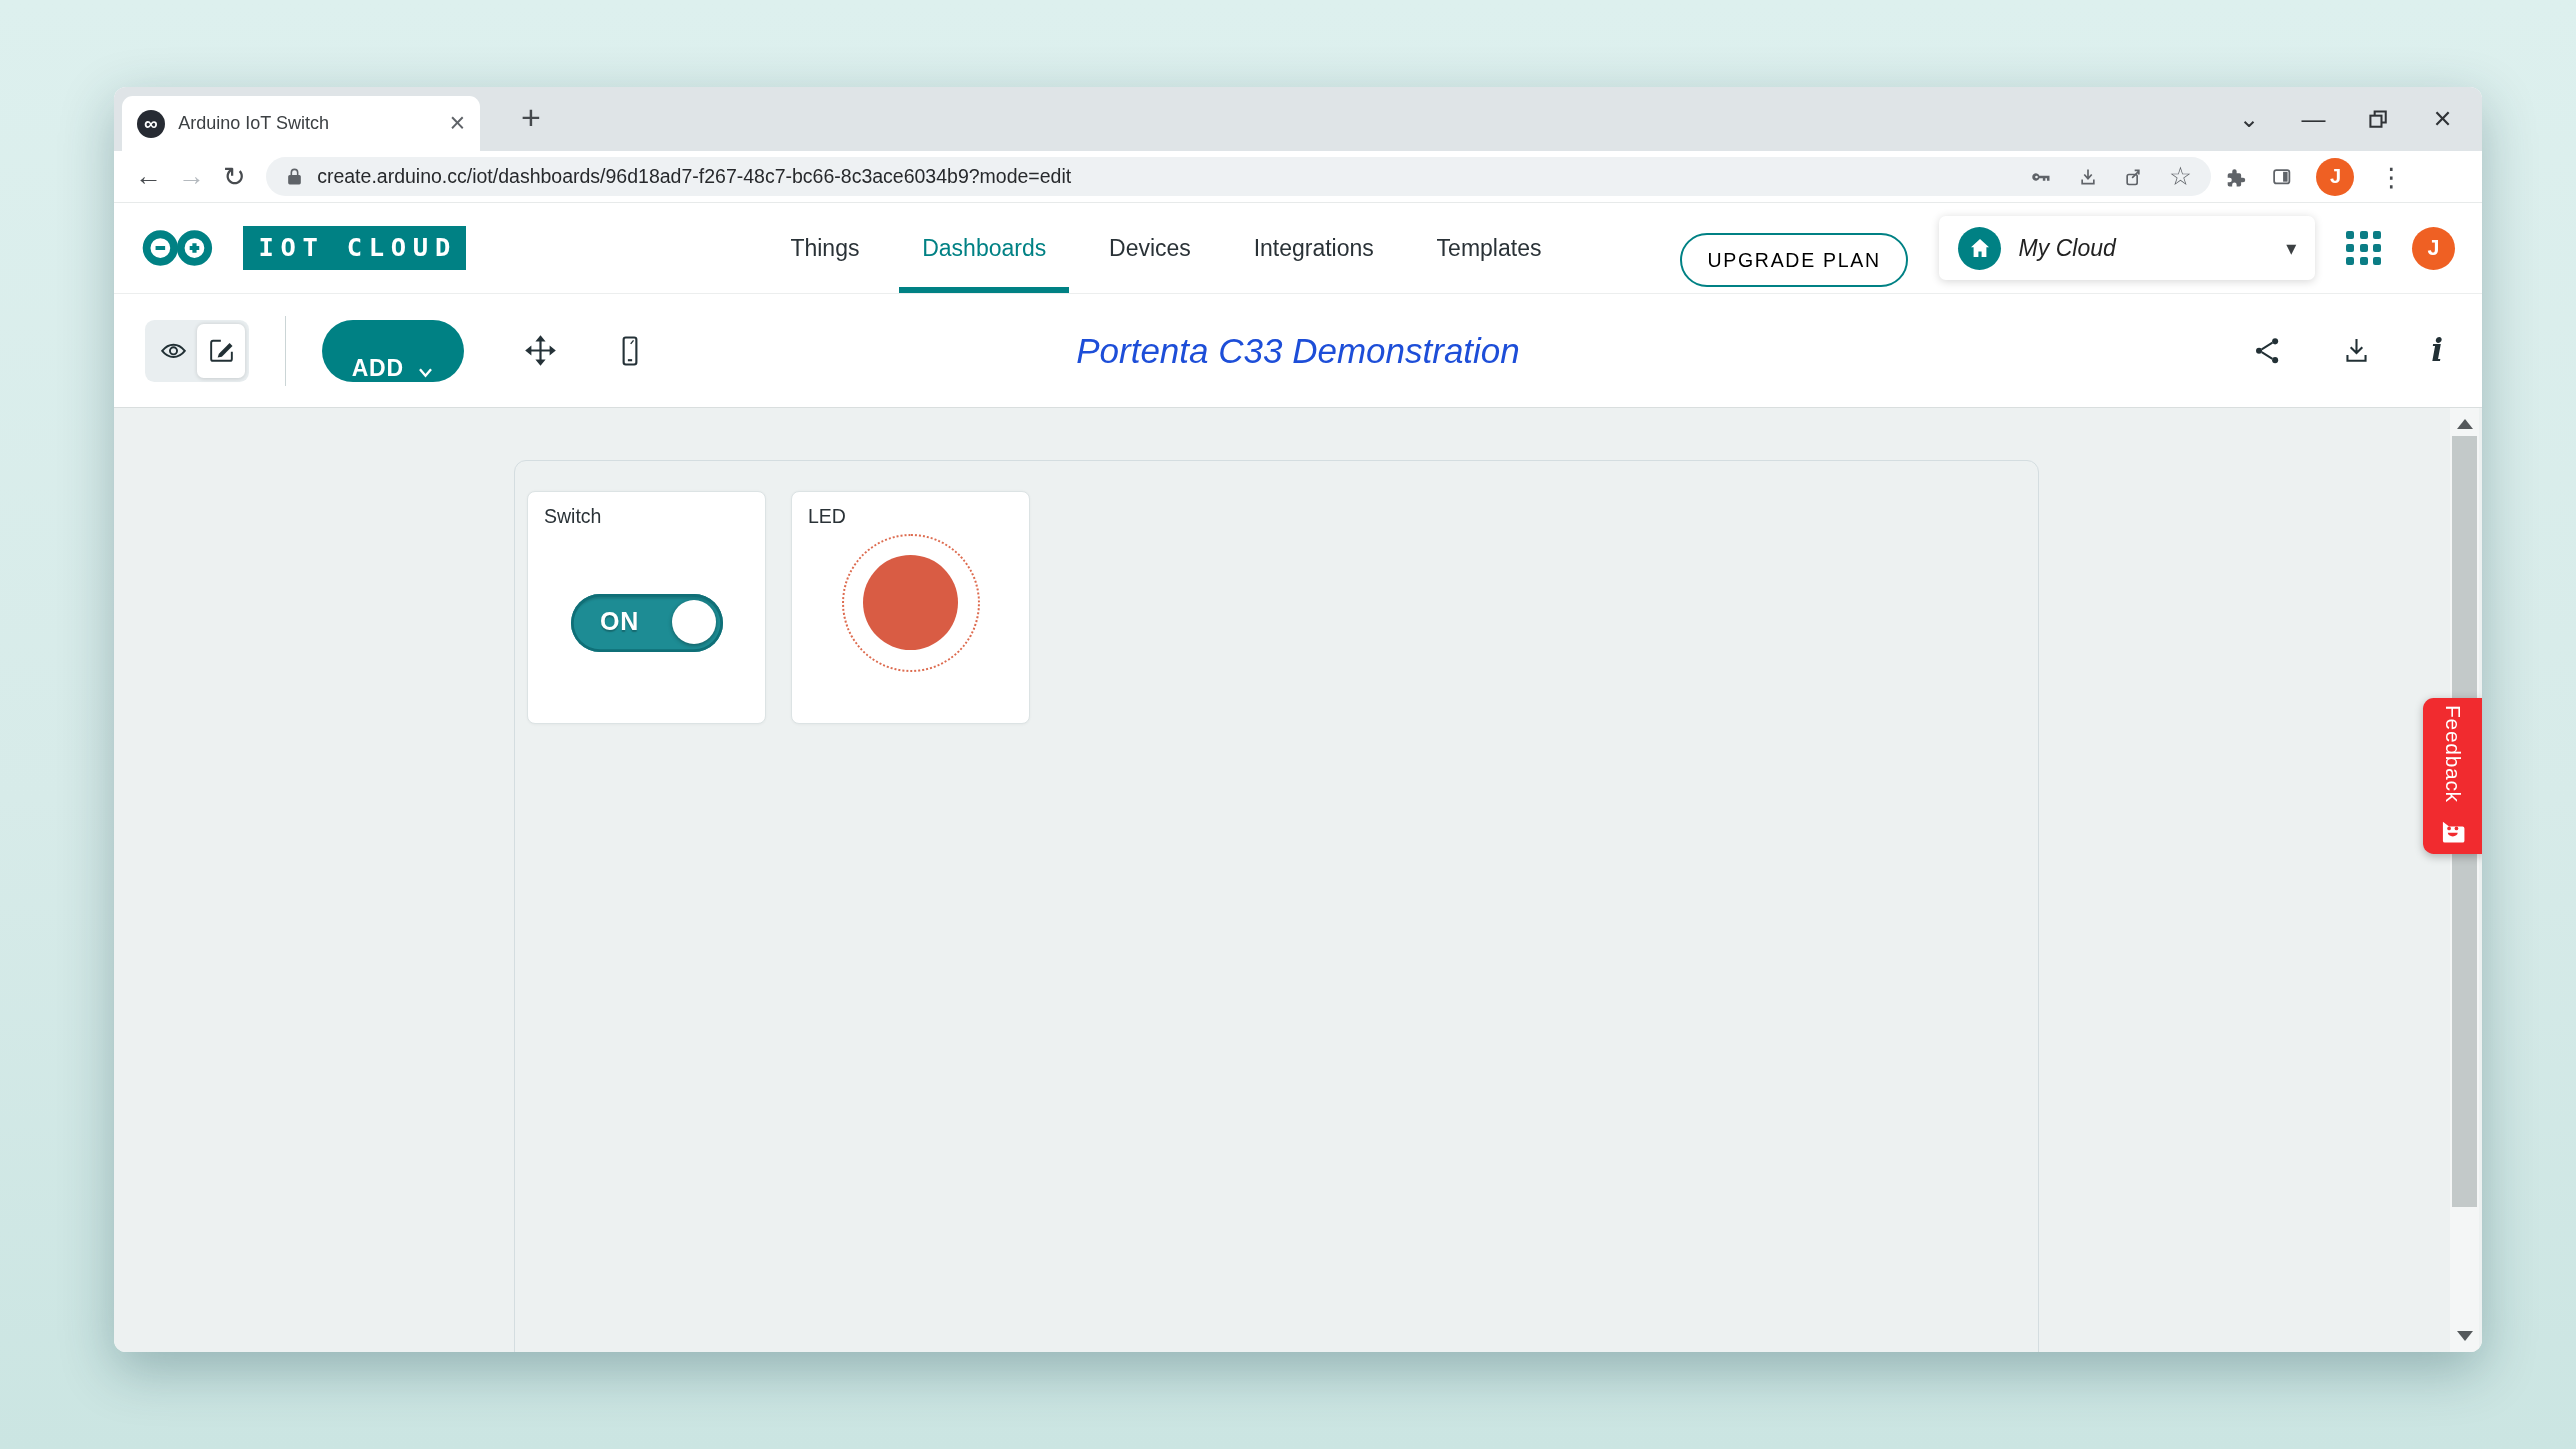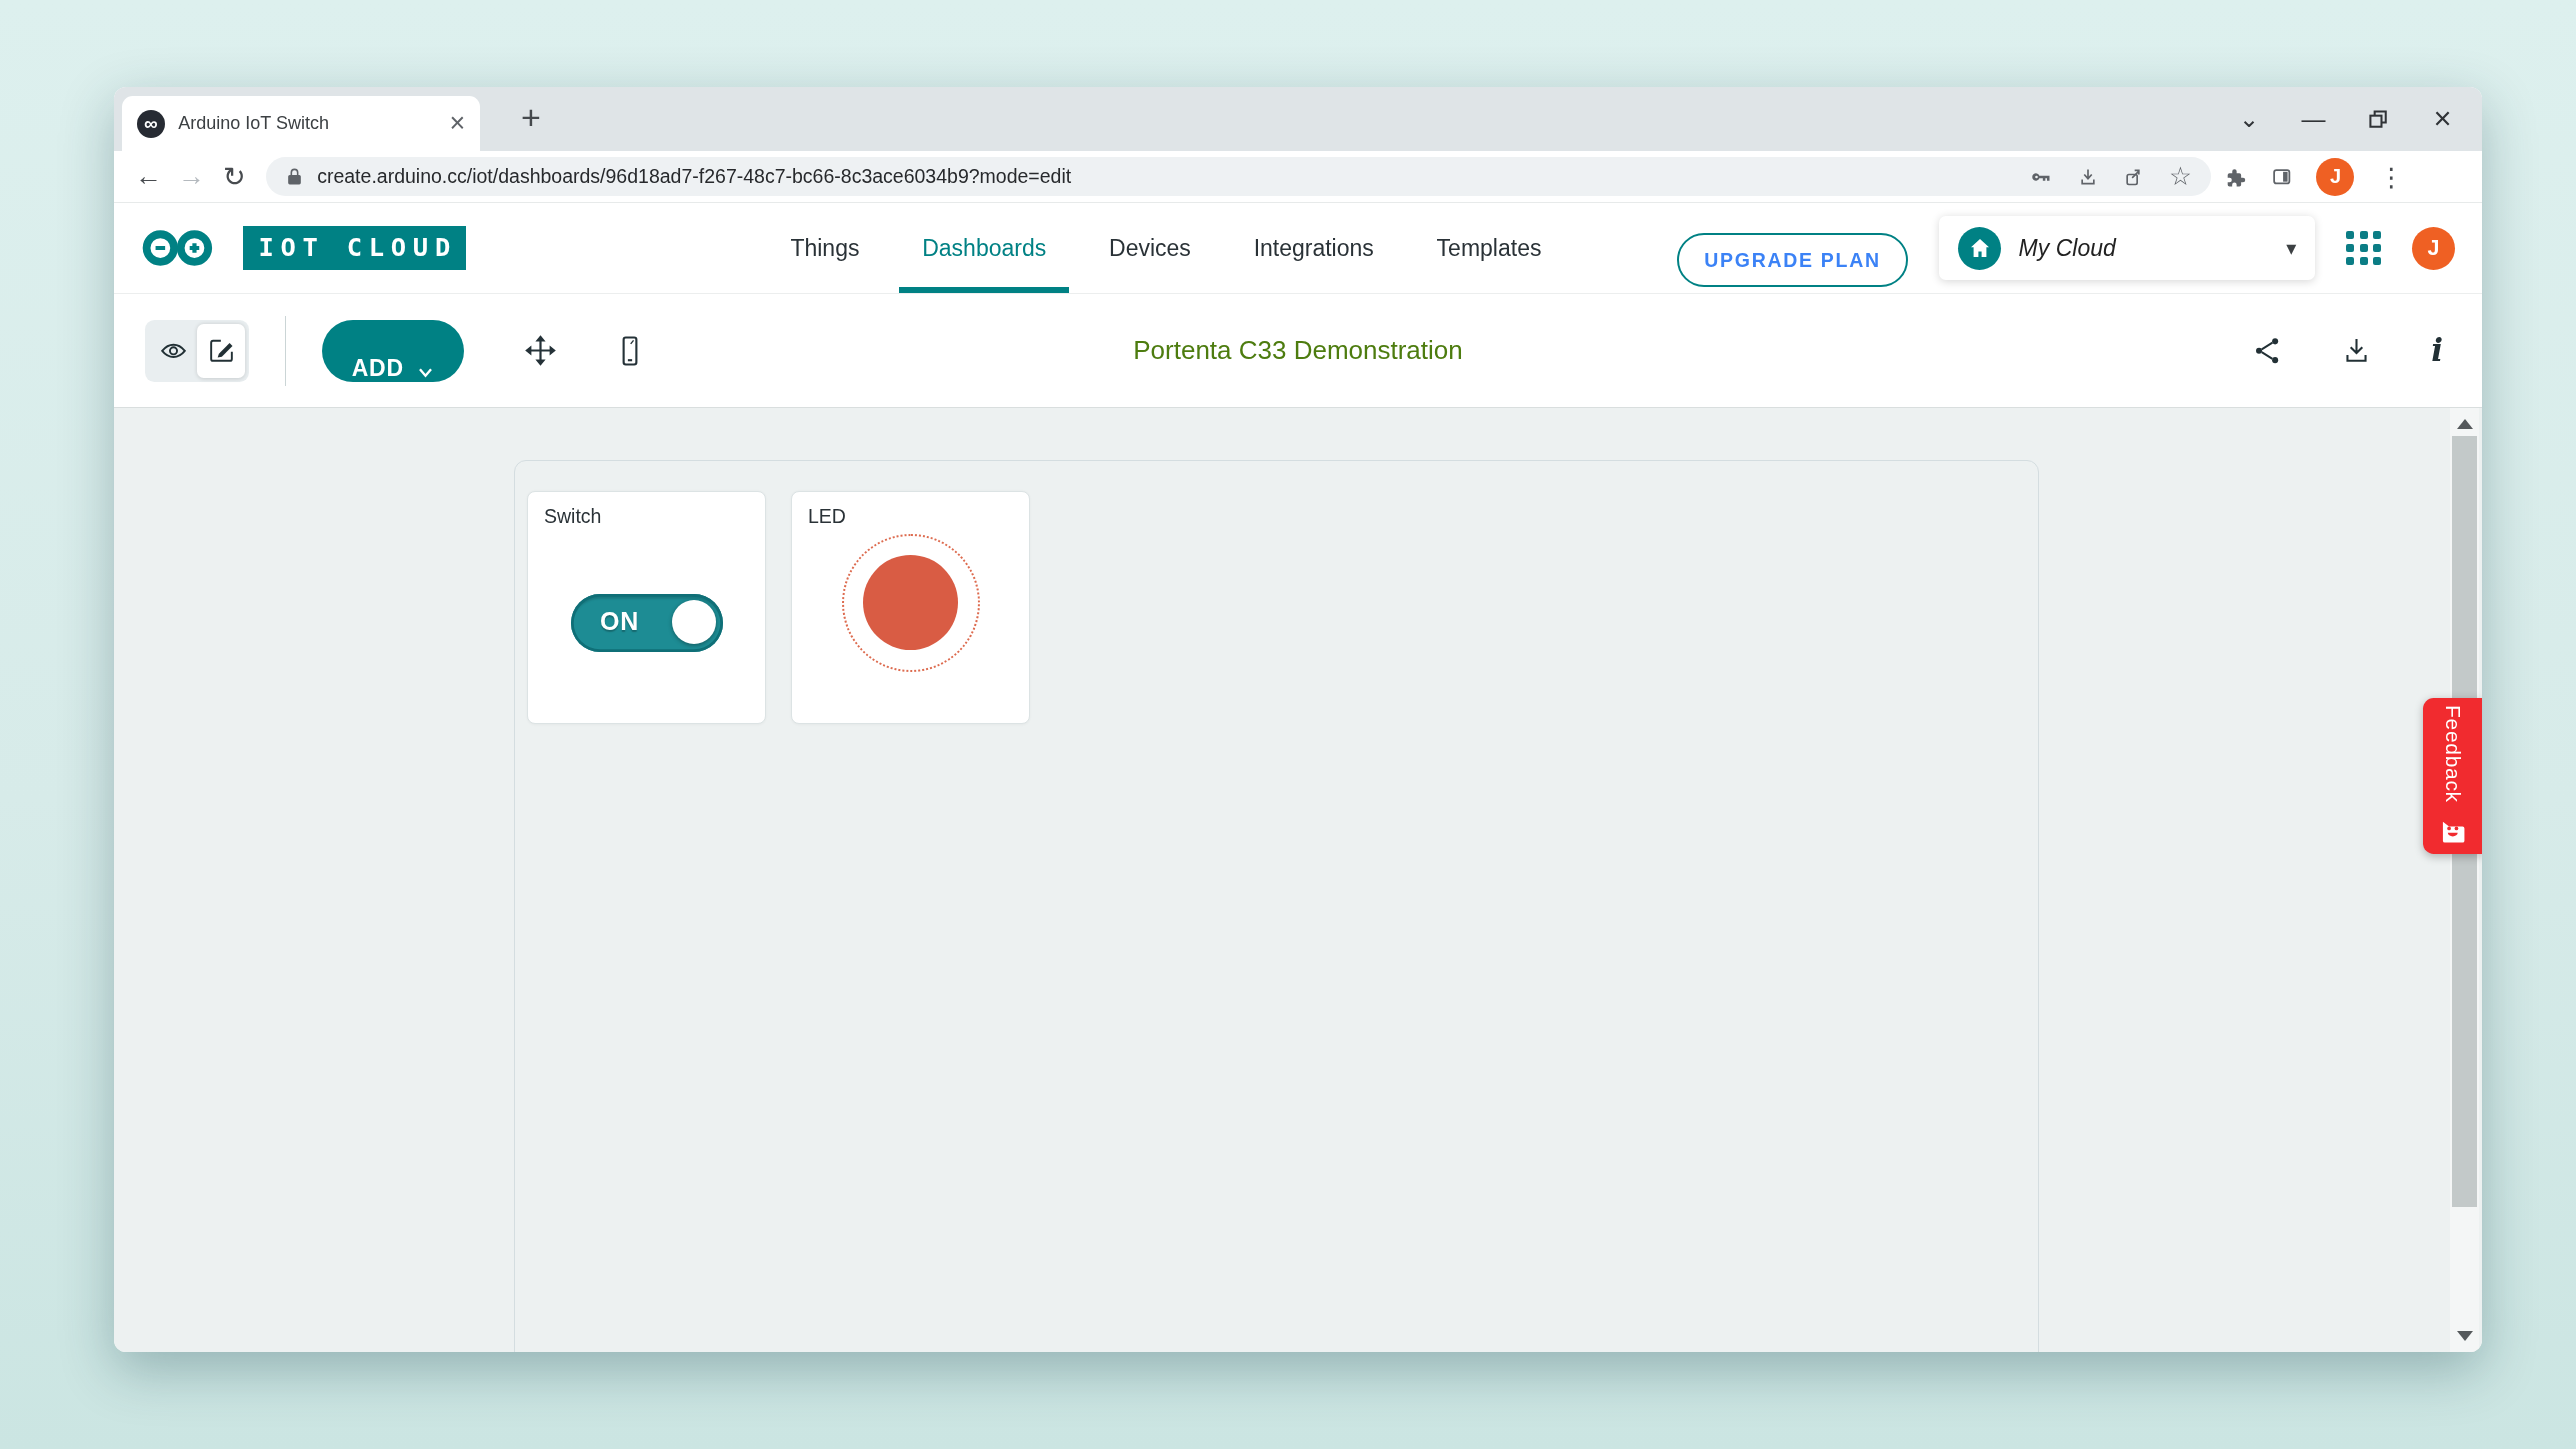--- a/index.html
+++ b/index.html
@@ -36,21 +36,21 @@
   .app-header{position:relative;height:91px;background:#fff;display:flex;align-items:center;
     padding:0 25.5px;border-bottom:0.7px solid #eceeee;box-sizing:border-box;}
   .logo{display:flex;align-items:center;gap:24px;}
   .logo-box{background:#008184;color:#fff;font-family:"DejaVu Sans Mono",monospace;font-weight:bold;
     font-size:25.5px;letter-spacing:6.7px;padding:6.7px 9.4px 8px 16px;}
   .main-nav{position:absolute;left:671px;top:0;height:100%;display:flex;align-items:stretch;gap:52px;}
   .nav-item{display:flex;align-items:center;font-size:23px;color:#2a3237;position:relative;padding:0 5.4px;cursor:pointer;}
   .nav-item.active{color:#008184;}
   .nav-item.active::after{content:"";position:absolute;left:-17.4px;right:-17.4px;bottom:0;height:6px;background:#008184;}
   .header-right{position:absolute;right:27px;top:0;height:100%;display:flex;align-items:center;gap:31px;}
-  .upgrade{border:2px solid #008184;border-radius:31px;color:#3b82f6;font-weight:bold;font-size:19.5px;
+  .upgrade{border:2px solid #008184;border-radius:31px;color:#000000;font-weight:normal;font-size:19.5px;
     letter-spacing:1.7px;padding:13.4px 25.5px;background:#fff;margin-top:24px;}
   .space-select{background:#fff;border-radius:6.7px;box-shadow:0 1.3px 8px rgba(0,0,0,.15);height:64px;width:376px;
     display:flex;align-items:center;gap:17.4px;padding:0 19px;box-sizing:border-box;}
   .space-icon{width:43px;height:43px;border-radius:50%;background:#008184;display:flex;align-items:center;
     justify-content:center;flex:none;}
   .space-label{font-size:23px;color:#222;flex:1;font-style:italic;}
   .space-caret{font-size:20px;color:#3c4043;}
   .apps-grid{display:grid;grid-template-columns:repeat(3,8px);grid-auto-rows:8px;gap:5.4px;}
   .apps-grid span{width:8px;height:8px;border-radius:2px;background:#0b7d85;}
   .header-avatar{width:43px;height:43px;border-radius:50%;background:#ef6023;color:#fff;font-size:21.5px;
@@ -58,21 +58,21 @@
   
   .dash-toolbar{position:relative;height:114px;background:#fff;display:flex;align-items:center;
     padding:0 31px;border-bottom:1.3px solid #d9dede;box-sizing:border-box;}
   .mode-toggle{background:#e9eef0;border-radius:9.4px;height:62px;display:flex;align-items:center;padding:4px;box-sizing:border-box;}
   .mode-btn{width:48px;height:54px;display:flex;align-items:center;justify-content:center;border-radius:6.7px;}
   .mode-btn.selected{background:#fff;box-shadow:0 0.7px 4px rgba(0,0,0,.14);}
   .vdivider{width:1.3px;height:70px;background:#cbd5d6;margin:0 36px;}
   .add-btn{height:62px;border-radius:31px;background:#008184;color:#fff;display:flex;align-items:flex-end;
     gap:12px;padding:0 29.5px;font-size:23px;font-weight:bold;letter-spacing:0.7px;}
   .tool-icon{margin-left:59px;display:flex;align-items:center;}
-  .dash-title{position:absolute;left:50%;transform:translateX(-50%);font-size:26px;color:#4d7c0f;}
+  .dash-title{position:absolute;left:50%;transform:translateX(-50%);font-size:35px;color:#1d4ed8;font-style:italic;}
   .dash-actions{position:absolute;right:39px;display:flex;align-items:center;gap:59px;}
   .info-glyph{font-family:"DejaVu Serif",serif;font-style:italic;font-weight:bold;font-size:31px;color:#223035;line-height:1;}
   
   .main{position:relative;height:944px;background:#edf1f1;}
   .canvas{position:absolute;left:400px;top:52px;width:1525px;height:926px;border:1.3px solid #d4dde0;
     border-radius:12px;box-sizing:border-box;}
   .card{position:absolute;top:29.5px;width:239px;height:233px;background:#fff;border:1.3px solid #dce3e4;
     border-radius:8px;box-sizing:border-box;box-shadow:0 0.7px 2.7px rgba(0,0,0,.04);}
   .card.switch{left:12px;}
   .card.led{left:276px;}

